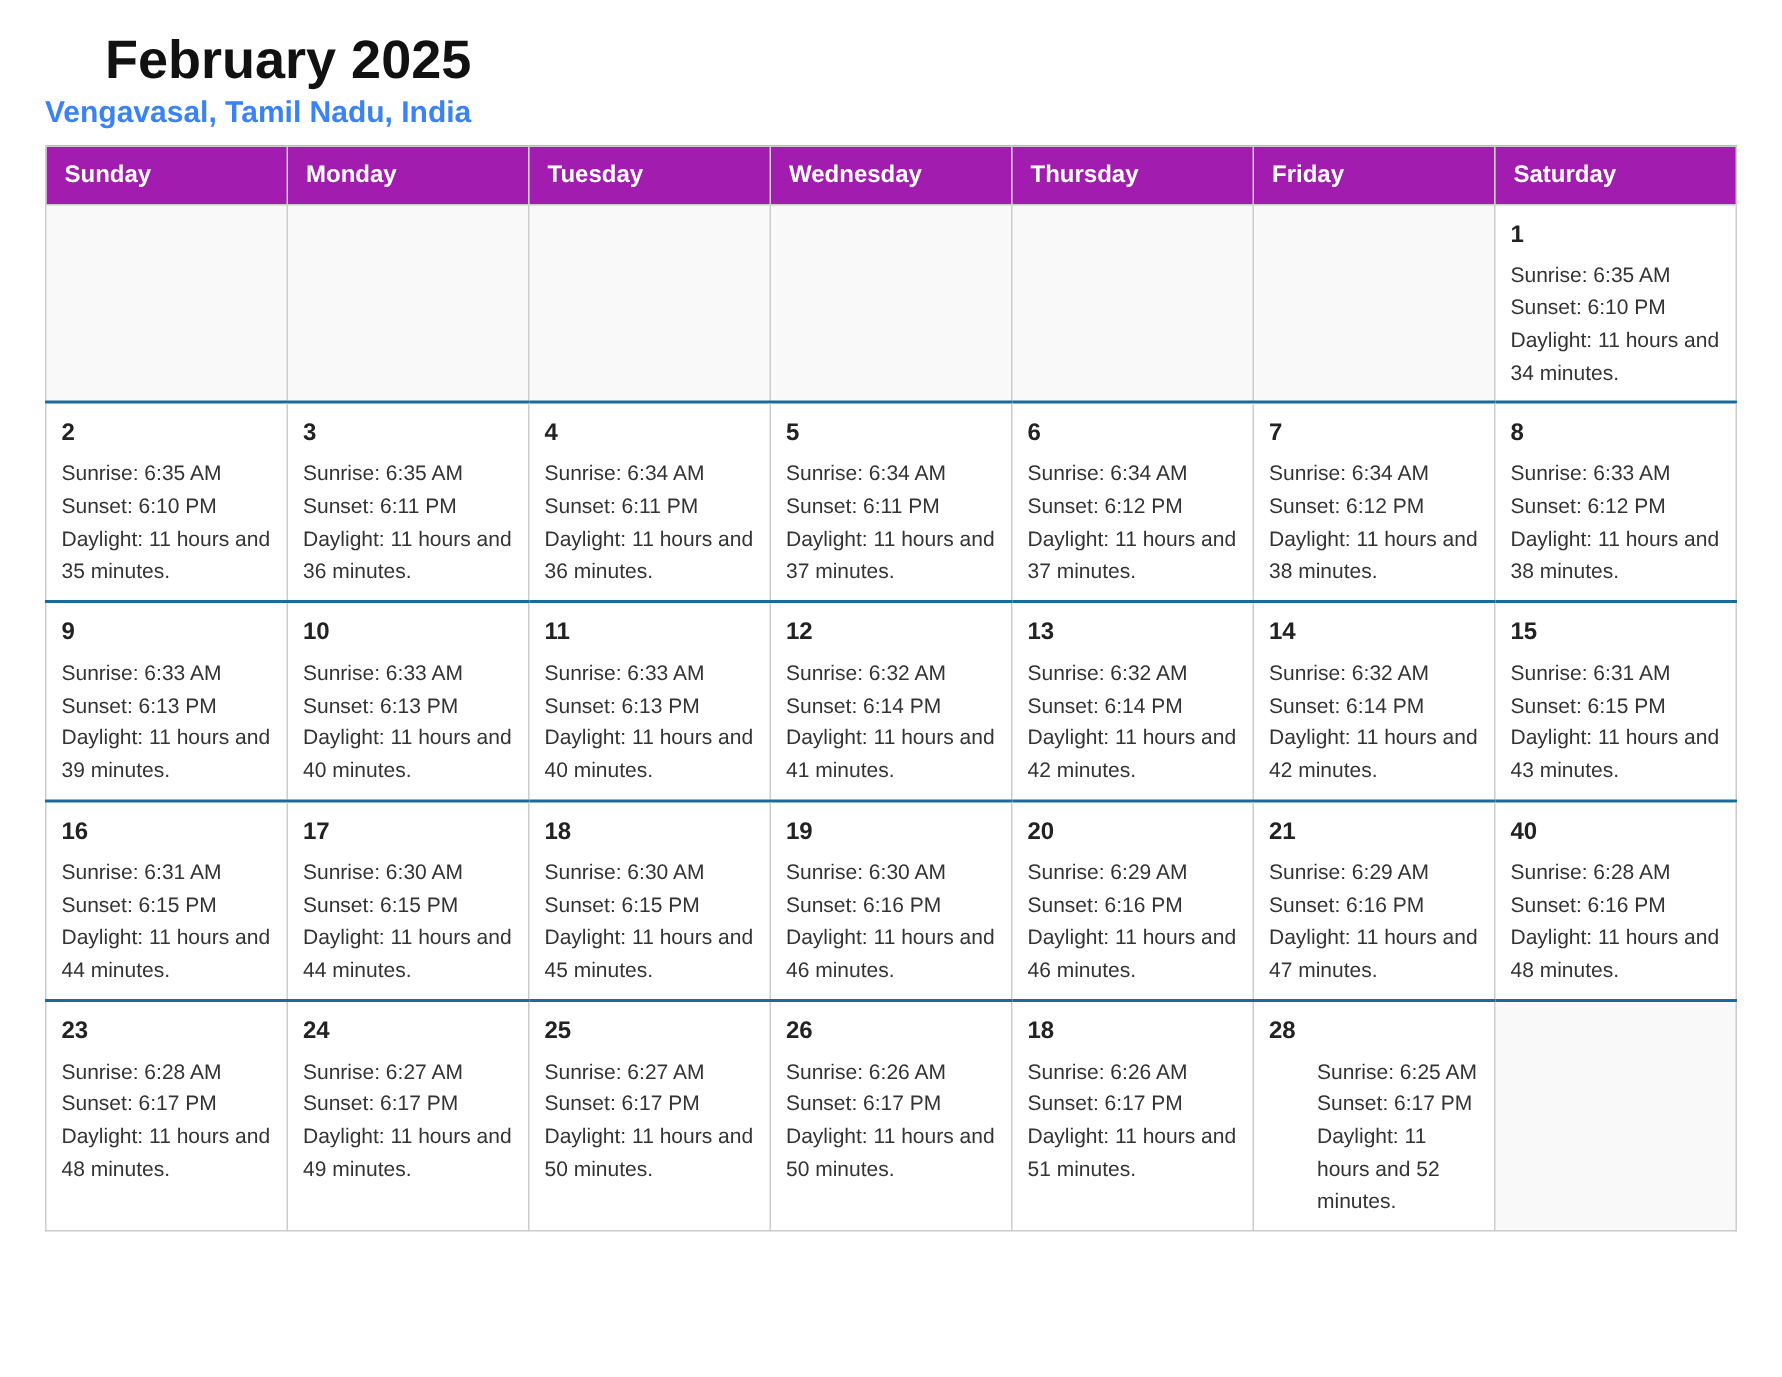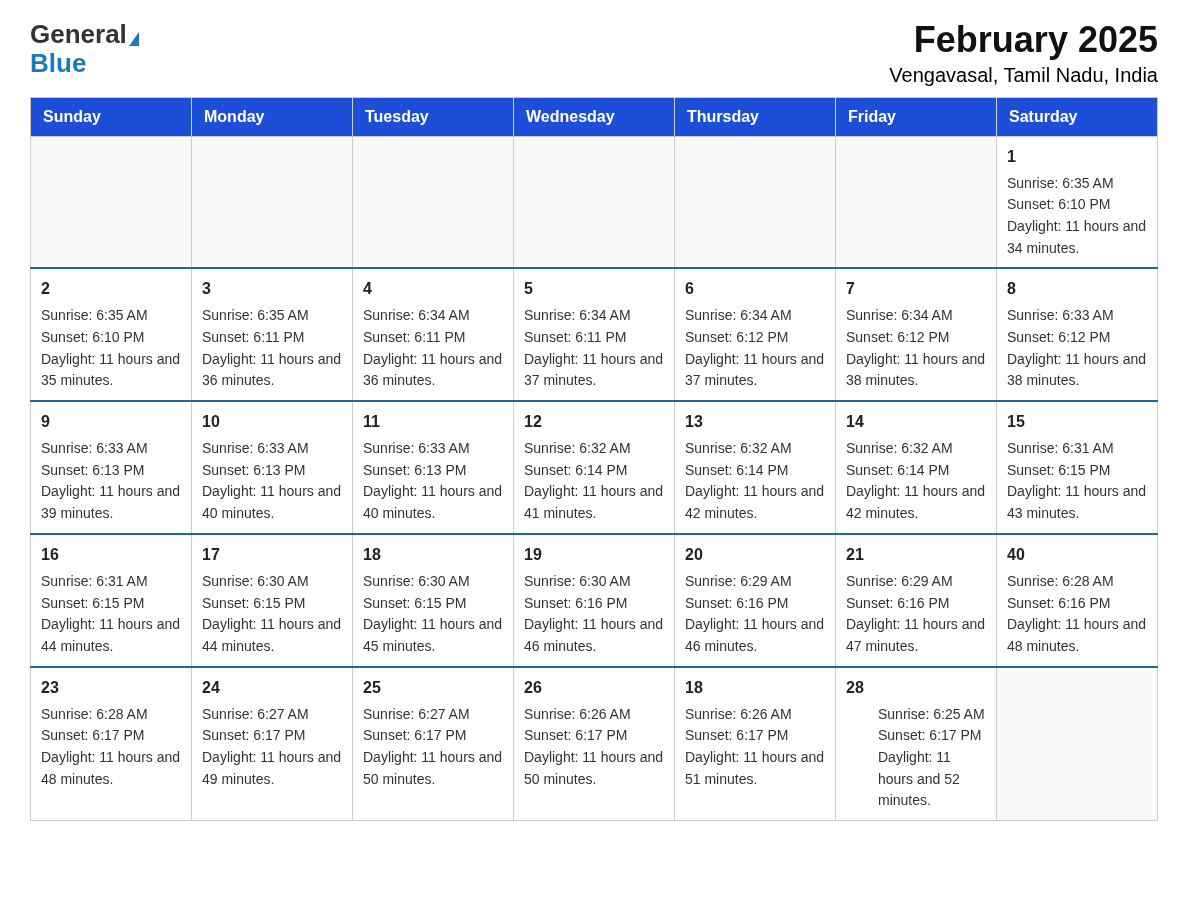--- a/index.html
+++ b/index.html
@@ -48,31 +48,31 @@
       text-align: right;
     }
     .title-block h1 {
       font-size: 36px;
       font-weight: bold;
       color: #111;
       line-height: 1.1;
     }
     .title-block h2 {
       font-size: 20px;
-      font-weight: normal;
-      color: #000000;
+      font-weight: bold;
+      color: #3b82f6;
       margin-top: 4px;
     }
     .calendar {
       width: 100%;
       border-collapse: collapse;
       margin-top: 10px;
     }
     .calendar thead tr th {
-      background-color: #1d4ed8;
+      background-color: #a21caf;
       color: #fff;
       font-size: 16px;
       font-weight: bold;
       padding: 10px 12px;
       text-align: left;
       border: 1px solid #ccc;
       margin-top: 16px;
     }
     .calendar tbody tr td {
       vertical-align: top;
@@ -99,28 +99,20 @@
       line-height: 1.55;
     }
     .row-separator td {
       border-top: 2px solid #1a6b9a !important;
     }
   </style>
 </head>
 <body>
 
 <div class="header">
-  <div class="logo">
-    <div>
-      <span class="logo-general">General</span><span class="logo-triangle"></span>
-    </div>
-    <div>
-      <span class="logo-blue">Blue</span>
-    </div>
-  </div>
   <div class="title-block">
     <h1>February 2025</h1>
     <h2>Vengavasal, Tamil Nadu, India</h2>
   </div>
 </div>
 
 <table class="calendar">
   <thead>
     <tr>
     <th>Sunday</th>

